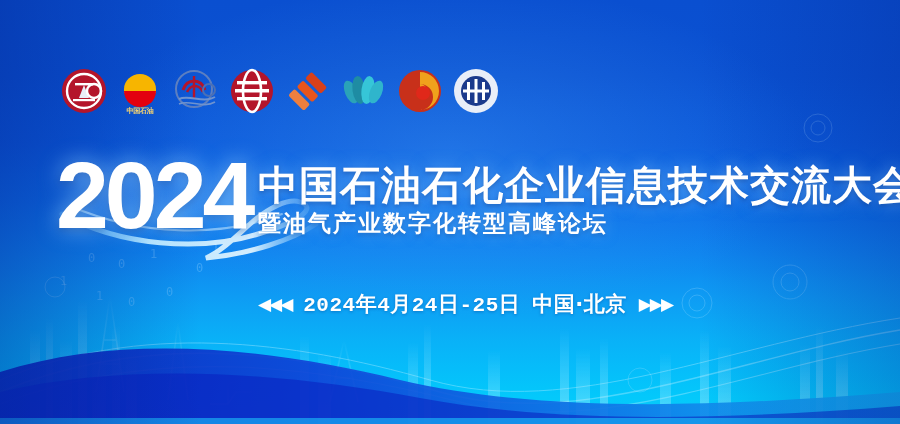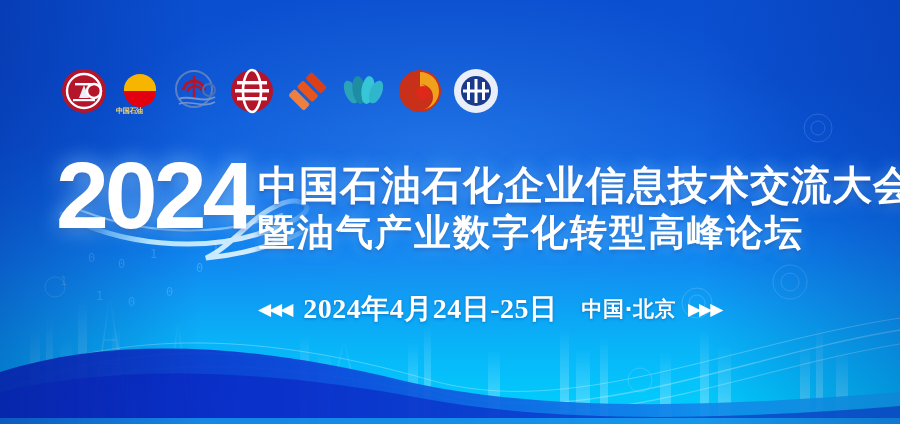--- a/index.html
+++ b/index.html
@@ -65,21 +65,21 @@
     color:#ffffff;
     letter-spacing:1px;
     white-space:nowrap;
     font-family:"DejaVu Sans","Liberation Sans",sans-serif;
     text-shadow: 0 0 16px rgba(140,205,255,.6), 0 2px 4px rgba(0,40,120,.45);
   }
 
   .title-sub {
     position:absolute;
     left:258px; top:208px;
-    font-size:37px;
+    font-size:23px;
     font-weight:bold;
     color:#ffffff;
     letter-spacing:2px;
     white-space:nowrap;
     font-family:"DejaVu Sans","Liberation Sans",sans-serif;
     text-shadow: 0 0 14px rgba(140,205,255,.55), 0 2px 4px rgba(0,40,120,.4);
   }
 
   .date-row {
     position:absolute;
@@ -89,35 +89,34 @@
     gap:12px;
     white-space:nowrap;
   }
   .date-arrows {
     font-size:17px;
     color:#ffffff;
     letter-spacing:-2px;
     font-family:"DejaVu Sans","Liberation Sans",sans-serif;
   }
   .date-text {
-    font-size:28px;
+    font-size:21px;
     font-weight:bold;
     color:#ffffff;
     letter-spacing:.5px;
-    font-family:Liberation Serif, serif;
+    font-family:Liberation Mono, monospace;
     text-shadow:0 1px 3px rgba(0,40,120,.35);
   }
   .date-place {
     font-size:21px;
     font-weight:bold;
     color:#ffffff;
     letter-spacing:.5px;
     font-family:"DejaVu Sans","Liberation Sans",sans-serif;
     text-shadow:0 1px 3px rgba(0,40,120,.35);
-    margin-left:12px;
   }
 
   
   .logo-strip {
     position:absolute;
     left:60px; top:66px;
     display:flex;
     align-items:center;
     gap:8px;
     height:50px;
@@ -127,20 +126,21 @@
     width:48px; height:48px;
     flex:0 0 auto;
     display:flex;
     align-items:center;
     justify-content:center;
   }
   .logo svg { display:block; }
   .logo-cap {
     position:absolute;
     bottom:-1px; left:0; right:0;
+    text-align:center;
     font-size:7px;
     font-weight:bold;
     color:#ffd86b;
     font-family:"DejaVu Sans","Liberation Sans",sans-serif;
     letter-spacing:-.3px;
   }
 </style>
 </head>
 <body>
 

